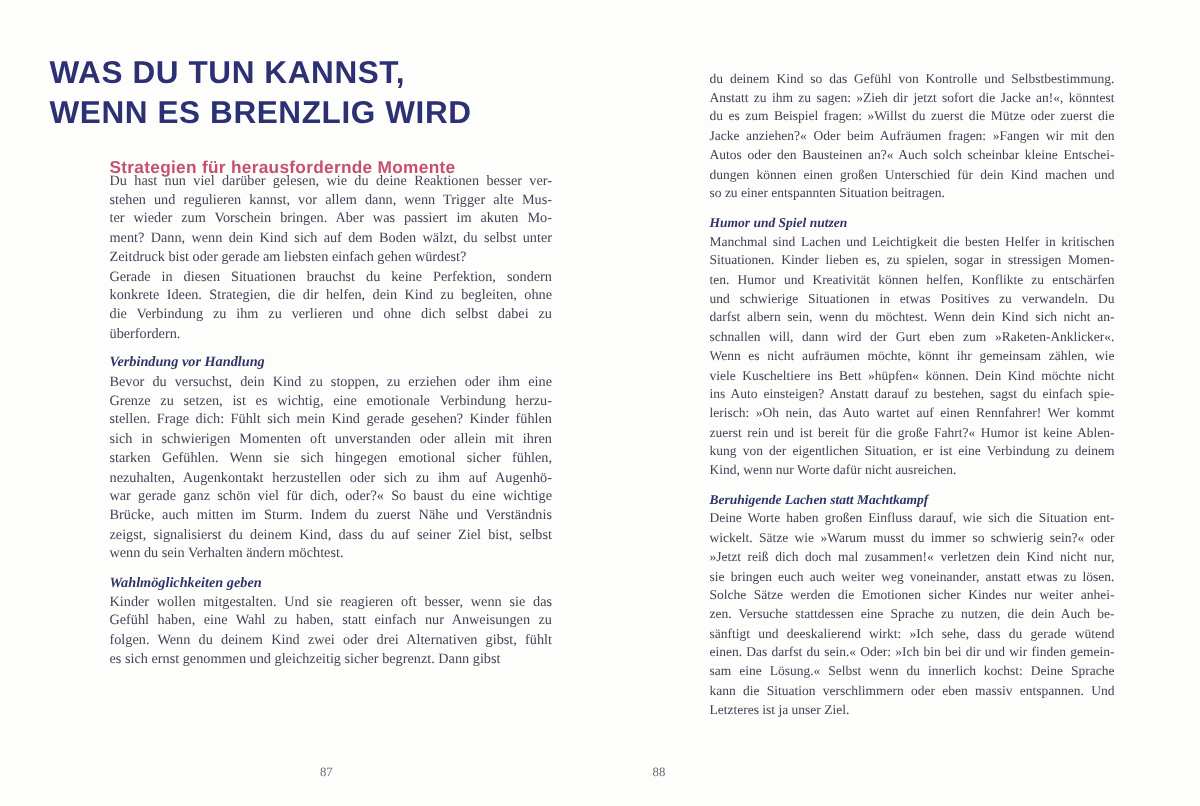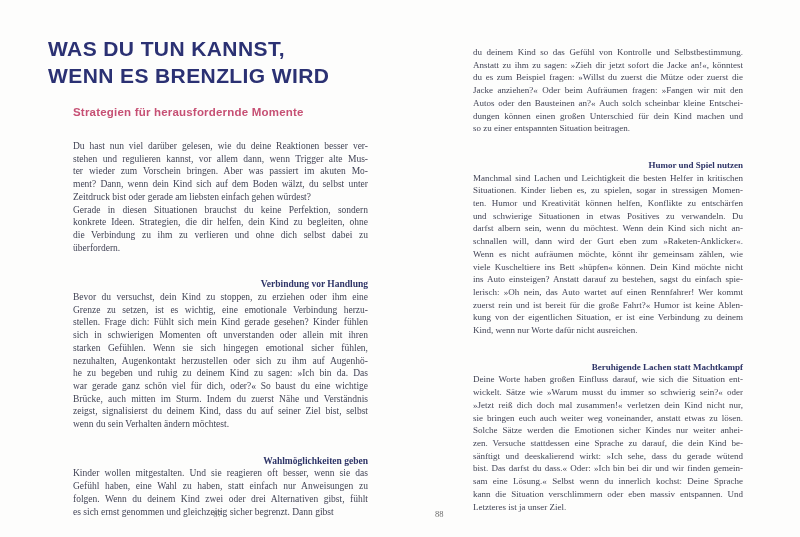--- a/index.html
+++ b/index.html
@@ -8,39 +8,39 @@
     --subhead:#2e3467;
     --body:#424456;
     --pagenum:#6a6a6a;
     --paper:#fdfdfc;
   }
   *{margin:0;padding:0;box-sizing:border-box;}
   html,body{width:800px;height:537px;overflow:hidden;background:var(--paper);}
   #spread{position:relative;width:800px;height:537px;background:var(--paper);
           font-family:"Liberation Serif",serif;color:var(--body);}
 
-  .chapter-title{position:absolute;left:48px;top:36px;
+  .chapter-title{position:absolute;left:33px;top:36px;
     font-family:"Liberation Sans",sans-serif;font-weight:bold;
     font-size:21px;line-height:26.5px;letter-spacing:0.4px;color:var(--title);
     white-space:nowrap;}
 
   .section-heading{position:absolute;left:73px;top:106px;
     font-family:Liberation Sans, sans-serif;font-weight:bold;
     font-size:11.5px;letter-spacing:0.2px;color:var(--accent);white-space:nowrap;}
 
   .bodycol{position:absolute;}
-  .bodycol.left{left:73px;top:140px;width:295px;font-size:9.5px;line-height:12.7px;}
+  .bodycol.left{left:73px;top:115px;width:295px;font-size:9.5px;line-height:12.7px;}
   .bodycol.right{left:473px;top:46px;width:270px;font-size:9px;line-height:12.7px;}
 
   .para{margin:0;}
   .ln{white-space:nowrap;text-align:justify;text-align-last:justify;}
   .para .ln:last-child{text-align-last:auto;}
 
-  .ih{font-weight:bold;color:var(--subhead);margin-top:24px;
-      white-space:nowrap;text-align:right;}
+  .ih{font-style:italic;font-weight:bold;color:var(--subhead);margin-top:7px;
+      white-space:nowrap;}
 
   .page-number{position:absolute;top:509px;font-size:8.5px;color:var(--pagenum);
     font-family:"Liberation Serif",serif;}
   .page-number.left{left:73px;width:289px;text-align:center;}
   .page-number.right{left:435px;}
 </style>
 </head>
 <body>
 
 <div id="spread">
@@ -68,21 +68,20 @@
           <div class="ln">überfordern.</div>
         </div>
       <div class="ih">Verbindung vor Handlung</div>
       <div class="para">
           <div class="ln">Bevor du versuchst, dein Kind zu stoppen, zu erziehen oder ihm eine</div>
           <div class="ln">Grenze zu setzen, ist es wichtig, eine emotionale Verbindung herzu-</div>
           <div class="ln">stellen. Frage dich: Fühlt sich mein Kind gerade gesehen? Kinder fühlen</div>
           <div class="ln">sich in schwierigen Momenten oft unverstanden oder allein mit ihren</div>
           <div class="ln">starken Gefühlen. Wenn sie sich hingegen emotional sicher fühlen,</div>
           <div class="ln">nezuhalten, Augenkontakt herzustellen oder sich zu ihm auf Augenhö-</div>
-          <div class="ln">he zu begeben und ruhig zu deinem Kind zu sagen: »Ich bin da. Das</div>
           <div class="ln">war gerade ganz schön viel für dich, oder?« So baust du eine wichtige</div>
           <div class="ln">Brücke, auch mitten im Sturm. Indem du zuerst Nähe und Verständnis</div>
           <div class="ln">zeigst, signalisierst du deinem Kind, dass du auf seiner Ziel bist, selbst</div>
           <div class="ln">wenn du sein Verhalten ändern möchtest.</div>
         </div>
       <div class="ih">Wahlmöglichkeiten geben</div>
       <div class="para">
           <div class="ln">Kinder wollen mitgestalten. Und sie reagieren oft besser, wenn sie das</div>
           <div class="ln">Gefühl haben, eine Wahl zu haben, statt einfach nur Anweisungen zu</div>
           <div class="ln">folgen. Wenn du deinem Kind zwei oder drei Alternativen gibst, fühlt</div>
@@ -120,23 +119,23 @@
           <div class="ln">kung von der eigentlichen Situation, er ist eine Verbindung zu deinem</div>
           <div class="ln">Kind, wenn nur Worte dafür nicht ausreichen.</div>
         </div>
       <div class="ih">Beruhigende Lachen statt Machtkampf</div>
       <div class="para">
           <div class="ln">Deine Worte haben großen Einfluss darauf, wie sich die Situation ent-</div>
           <div class="ln">wickelt. Sätze wie »Warum musst du immer so schwierig sein?« oder</div>
           <div class="ln">»Jetzt reiß dich doch mal zusammen!« verletzen dein Kind nicht nur,</div>
           <div class="ln">sie bringen euch auch weiter weg voneinander, anstatt etwas zu lösen.</div>
           <div class="ln">Solche Sätze werden die Emotionen sicher Kindes nur weiter anhei-</div>
-          <div class="ln">zen. Versuche stattdessen eine Sprache zu darauf, die dein Kind be-</div>
+          <div class="ln">zen. Versuche stattdessen eine Sprache zu nutzen, die dein Auch be-</div>
           <div class="ln">sänftigt und deeskalierend wirkt: »Ich sehe, dass du gerade wütend</div>
-          <div class="ln">bist. Das darfst du dass.« Oder: »Ich bin bei dir und wir finden gemein-</div>
+          <div class="ln">einen. Das darfst du sein.« Oder: »Ich bin bei dir und wir finden gemein-</div>
           <div class="ln">sam eine Lösung.« Selbst wenn du innerlich kochst: Deine Sprache</div>
           <div class="ln">kann die Situation verschlimmern oder eben massiv entspannen. Und</div>
           <div class="ln">Letzteres ist ja unser Ziel.</div>
         </div>
     </div>
 
     <div class="page-number right">88</div>
   </div>
 
 </div>

